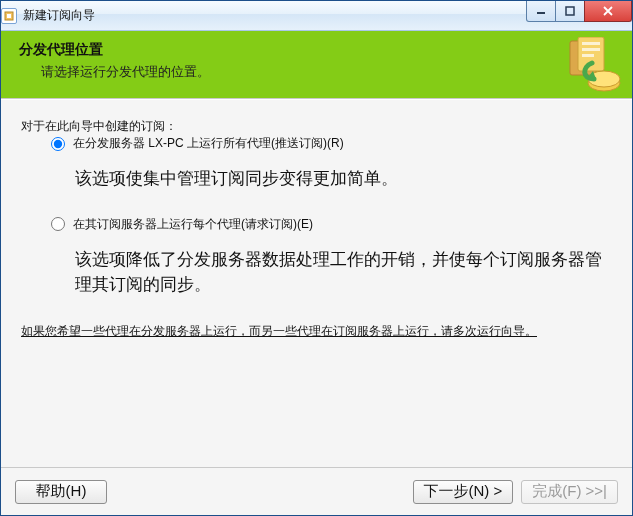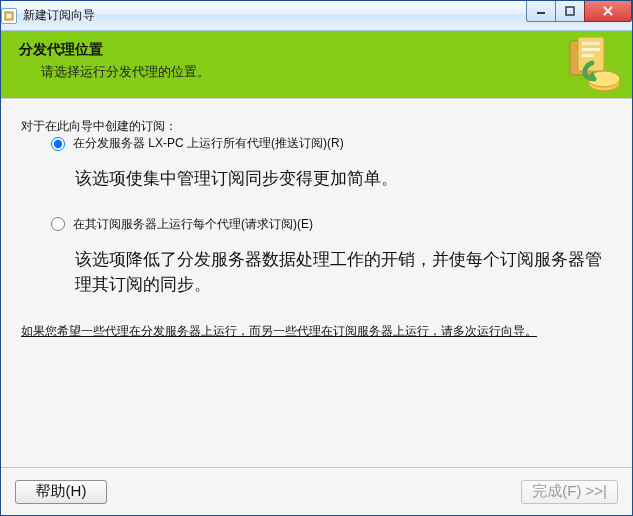--- a/index.html
+++ b/index.html
@@ -168,18 +168,21 @@
     </div>
 
     <div class="note">如果您希望一些代理在分发服务器上运行，而另一些代理在订阅服务器上运行，请多次运行向导。</div>
   </div>
 
   <div class="footer">
     <button class="wiz help-btn">
       <span>帮助(H)</span>
     </button>
     <div class="spacer"></div>
+    <button class="wiz">
+      <span>下一步(N) &gt;</span>
+    </button>
     <button class="wiz" disabled="">
       <span>完成(F)  &gt;&gt;|</span>
     </button>
   </div>
 
 </div>
 
 </body></html>

